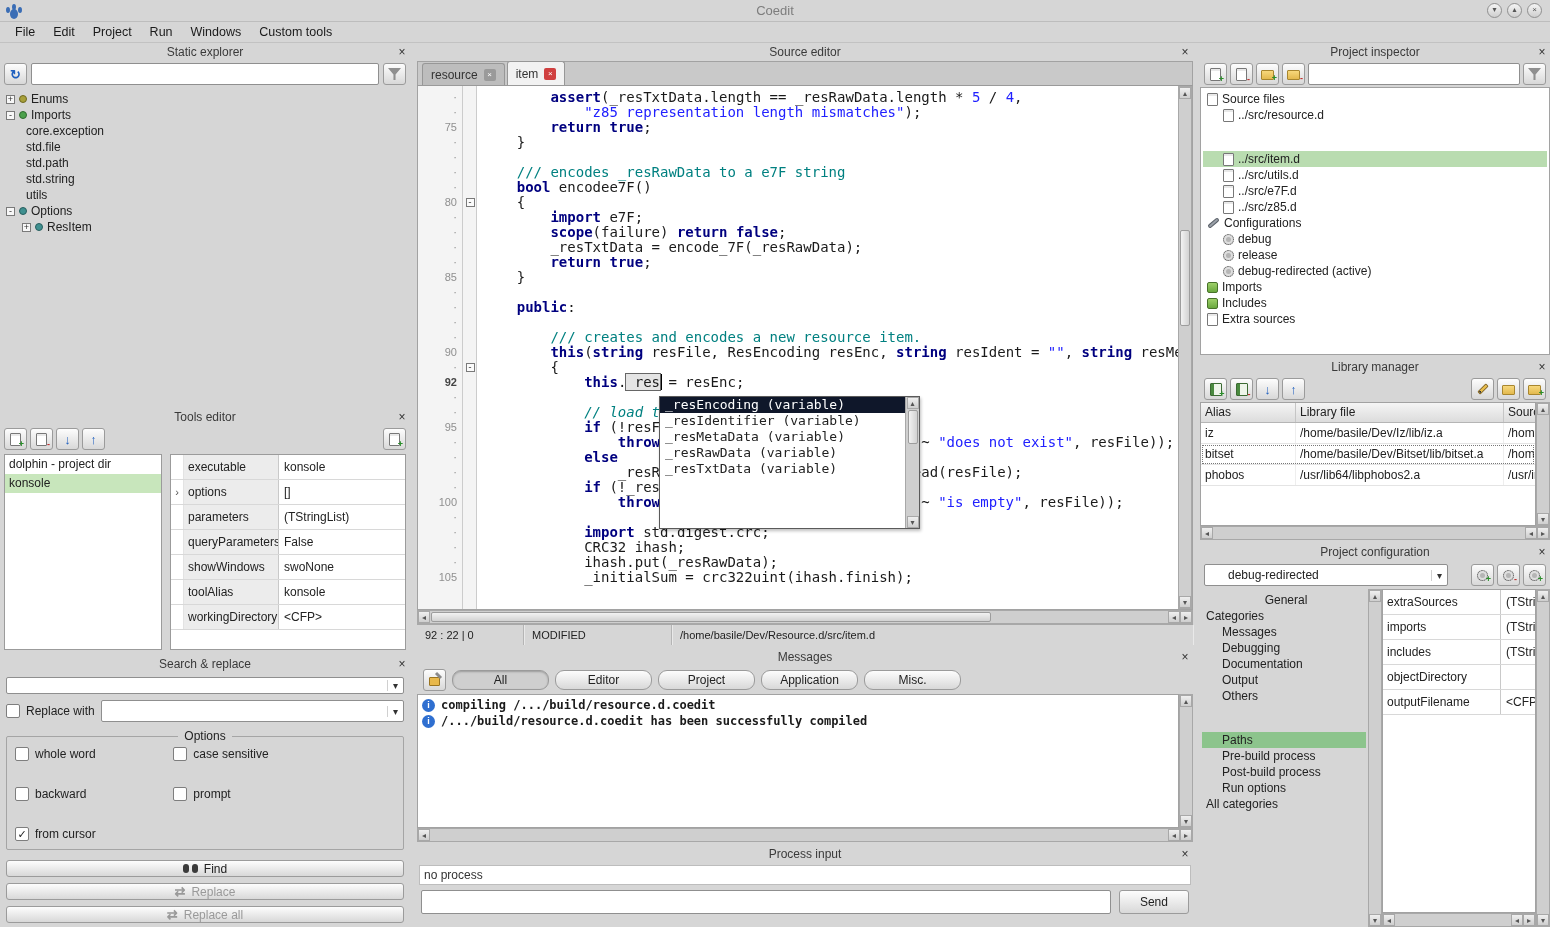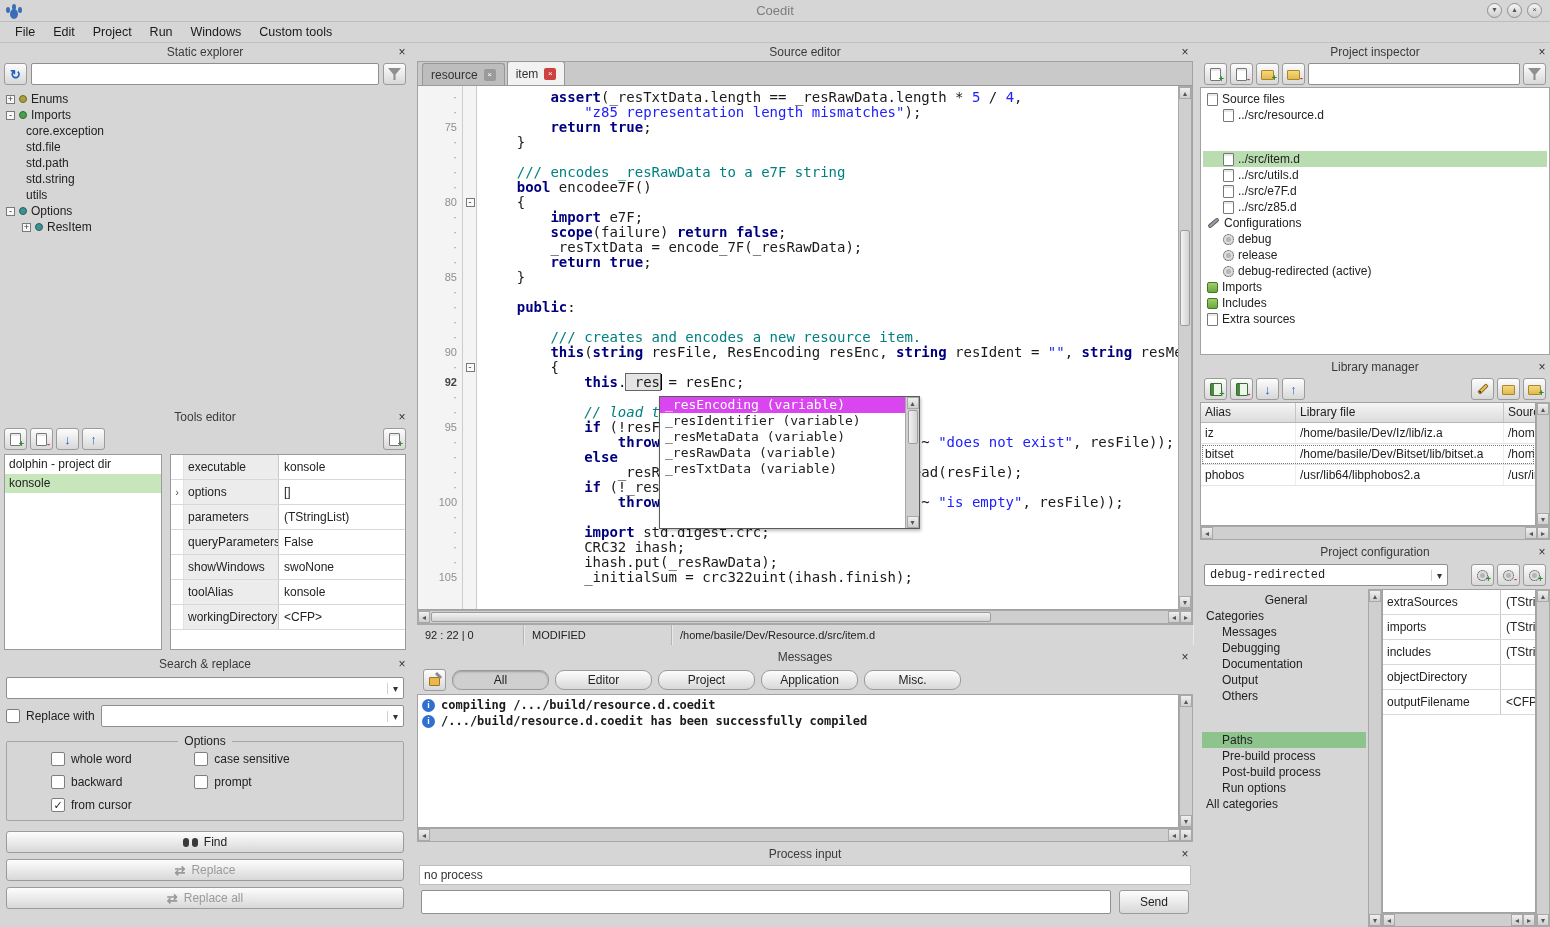--- a/index.html
+++ b/index.html
@@ -34,21 +34,21 @@
   
   .tbtn{width:23px;height:22px;border:1px solid #9b9b9b;border-radius:3px;background:linear-gradient(#fdfdfd,#d8d8d8);
         display:inline-flex;align-items:center;justify-content:center;flex:none;}
   .btn{height:22px;border:1px solid #9b9b9b;border-radius:3px;background:linear-gradient(#fdfdfd,#d8d8d8);
        display:flex;align-items:center;justify-content:center;gap:6px;font-size:12px;color:#222;}
   .btn.disabled{color:#9a9a9a;}
   .btn.disabled .mi-arr{color:#aaa;}
   .inp{height:22px;border:1px solid #8f8f8f;border-radius:2px;background:#fff;padding:0 4px;font-size:12px;
        font-family:"Liberation Sans",sans-serif;width:100%;}
   .combo{height:22px;border:1px solid #8f8f8f;border-radius:2px;background:#fff;display:flex;align-items:center;}
-  .combo .cval{flex:1;padding:0 5px;overflow:hidden;white-space:nowrap;font-family:Liberation Mono, monospace;}
+  .combo .cval{flex:1;padding:0 23px;overflow:hidden;white-space:nowrap;}
   .combo .carr{width:16px;text-align:center;color:#333;font-size:10px;border-left:1px solid #d0d0d0;}
   .chk{width:14px;height:14px;border:1px solid #7e7e7e;background:#fff;border-radius:2px;display:inline-flex;
        align-items:center;justify-content:center;font-size:11px;color:#222;flex:none;}
   .trow{height:16px;display:flex;align-items:center;gap:4px;font-size:12px;white-space:nowrap;}
   .trow.sel{background:#b9dcb0;margin-top:28px;}
   .trow .exp{width:9px;height:9px;border:1px solid #7a7a7a;background:#f7f7f7;font-size:9px;line-height:7px;
              text-align:center;color:#333;flex:none;}
   .tlab{overflow:hidden;}
 
   
@@ -100,21 +100,21 @@
   .gkey{width:95px;background:#ececec;border-right:1px solid #c9c9c9;display:flex;align-items:center;padding-left:4px;
         overflow:hidden;white-space:nowrap;flex:none;}
   .gval{flex:1;display:flex;align-items:center;padding-left:5px;overflow:hidden;white-space:nowrap;}
 
   
   .sr-body{padding:4px 6px;display:flex;flex-direction:column;gap:6px;}
   .sr-row2{display:flex;align-items:center;gap:6px;}
   .groupbox{border:1px solid #a5a5a5;border-radius:2px;margin-top:8px;position:relative;padding:10px 8px 8px;}
   .gb-title{position:absolute;top:-8px;left:0;right:0;text-align:center;}
   .gb-title span{background:#d6d6d6;padding:0 6px;}
-  .opt-grid{display:grid;grid-template-columns:1fr 1.4fr;row-gap:9px;margin-left:36px;}
+  .opt-grid{display:grid;grid-template-columns:1fr 1.4fr;row-gap:26px;}
   .opt{display:flex;align-items:center;gap:6px;}
 
   
   .tabsbar{height:25px;background:#c9c9c9;border:1px solid #a2a2a2;border-bottom:1px solid #9a9a9a;display:flex;align-items:flex-end;padding-left:4px;gap:2px;flex:none;}
   .tab{height:22px;display:flex;align-items:center;gap:6px;padding:0 8px;border:1px solid #979797;border-bottom:none;
        border-radius:3px 3px 0 0;background:#bdbdbd;color:#333;}
   .tab.active{background:#f2f2f2;height:24px;}
   .tab-x{width:12px;height:12px;border-radius:2px;font-size:8px;line-height:12px;text-align:center;color:#fff;background:#9a9a9a;}
   .tab.active .tab-x{background:#d04040;}
   .editor-wrap{flex:1;position:relative;background:#fff;border:1px solid #a2a2a2;border-top:none;display:flex;min-height:0;}
@@ -132,21 +132,21 @@
   .cmt.it{font-style:italic;}
   .str{color:#2020ff;}
   .num{color:#2020ff;}
   .wbox{outline:1px solid #666;background:#e4e4e4;position:relative;}
   .wbox::after{content:"";position:absolute;right:-2px;top:0;bottom:0;width:1px;background:#000;}
   .ed-vsb{align-self:stretch;}
   .popup{position:absolute;left:241px;top:310px;width:261px;height:133px;background:#fff;border:1px solid #5a5a5a;
          display:flex;z-index:5;box-shadow:1px 2px 3px rgba(0,0,0,.25);}
   .popup-list{flex:1;overflow:hidden;}
   .crow{height:16px;line-height:16px;padding-left:5px;font-family:"DejaVu Sans Mono","Liberation Mono",monospace;font-size:13px;color:#222;white-space:nowrap;overflow:hidden;}
-  .crow.sel{background:#d946ef;color:#fff;}
+  .crow.sel{background:#0f172a;color:#fff;}
   .statusbar{height:21px;border-top:1px solid #a8a8a8;display:flex;align-items:center;font-size:11px;color:#222;flex:none;}
   .st-seg{padding:0 8px;height:100%;display:flex;align-items:center;border-right:1px solid #b5b5b5;box-shadow:1px 0 0 #e9e9e9;}
   .st-caret{width:107px;flex:none;}
   .st-mod{width:148px;flex:none;}
   .st-file{flex:1;border-right:none;}
 
   
   .msg-toolbar{display:flex;align-items:center;gap:6px;padding:3px 6px;flex:none;}
   .filter{width:97px;height:20px;border:1px solid #9b9b9b;border-radius:9px;background:linear-gradient(#fdfdfd,#d8d8d8);
           font-size:12px;color:#222;}

